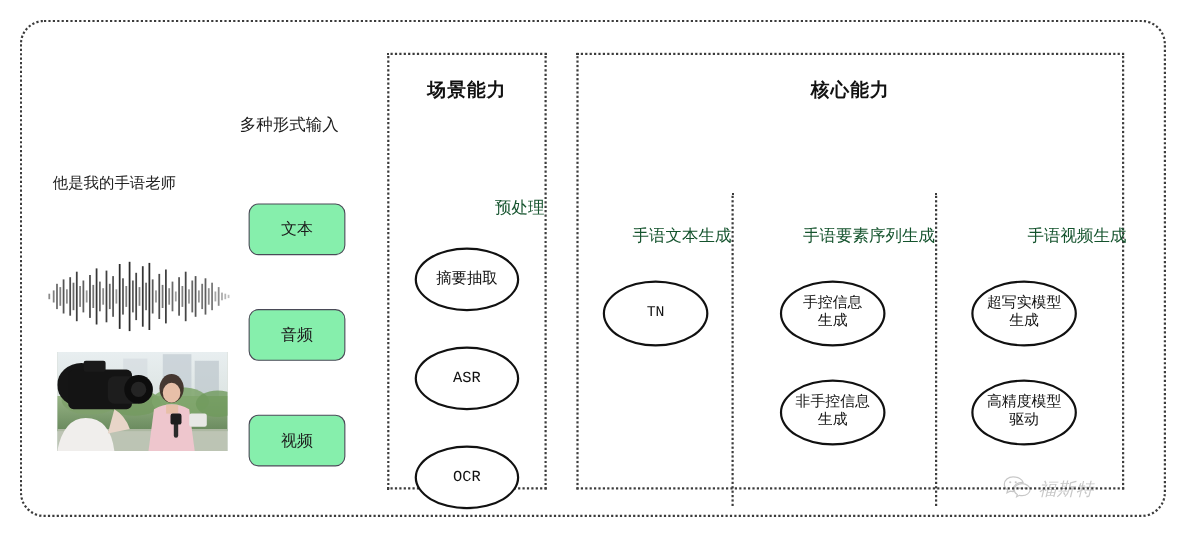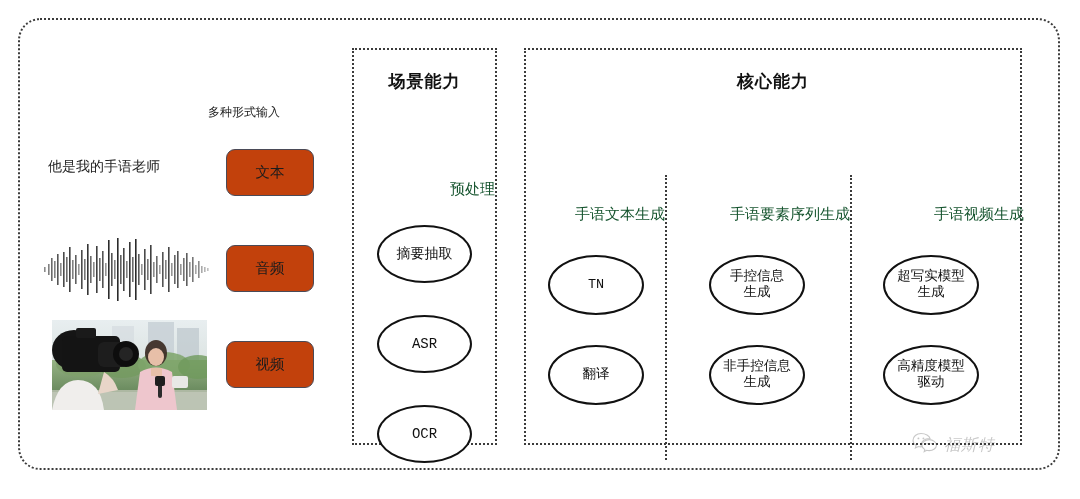--- a/index.html
+++ b/index.html
@@ -118,48 +118,49 @@
     font-size: 14px;
   }
   .ellipse.ell-core {
     width: 96px;
     height: 60px;
   }
 
   
   .input-heading {
     position: absolute;
-    left: 208px;
+    left: 218px;
     top: 104px;
-    font-size: 12px;
+    font-size: 15px;
     color: #1c1c1c;
     white-space: nowrap;
   }
   .sample-text {
     position: absolute;
     left: 48px;
     top: 158px;
     font-size: 14px;
     color: #222222;
     white-space: nowrap;
   }
   .modal-box {
     position: absolute;
     left: 226px;
     width: 88px;
     height: 47px;
     box-sizing: border-box;
     border: 1.6px solid #4a4a57;
     border-radius: 9px;
-    background: #c2410c;
+    background: #86efac;
     display: flex;
     align-items: center;
     justify-content: center;
     font-size: 14.5px;
     color: #1c1c1c;
+    margin-top: 36px;
   }
   .box-text  { top: 149px; }
   .box-audio { top: 245px; }
   .box-video { top: 341px; }
 
   
   .waveform {
     position: absolute;
     left: 42px;
     top: 234px;
@@ -327,21 +328,20 @@
 
   <div class="panel panel-core">
     <div class="panel-title">核心能力</div>
 
     <div class="divider divider-1"></div>
     <div class="divider divider-2"></div>
 
     <div class="col" style="left:0px; width:139px;">
       <div class="col-head">手语文本生成</div>
       <div class="ellipse ell-core" style="left:22px; top:205px;">TN</div>
-      <div class="ellipse ell-core" style="left:22px; top:295px;">翻译</div>
     </div>
 
     <div class="col" style="left:139px; width:185px;">
       <div class="col-head">手语要素序列生成</div>
       <div class="ellipse ell-core" style="left:44px; top:205px;">手控信息
 生成</div>
       <div class="ellipse ell-core" style="left:44px; top:295px;">非手控信息
 生成</div>
     </div>
 

